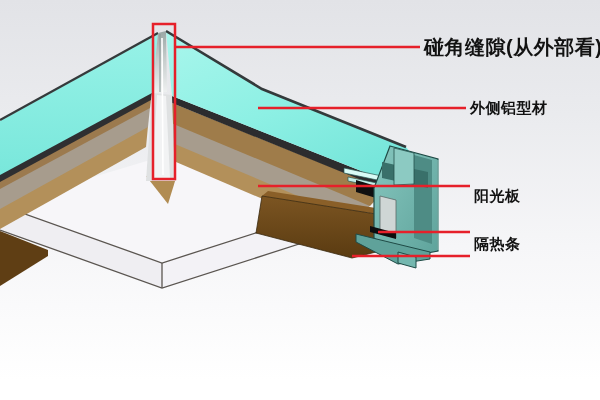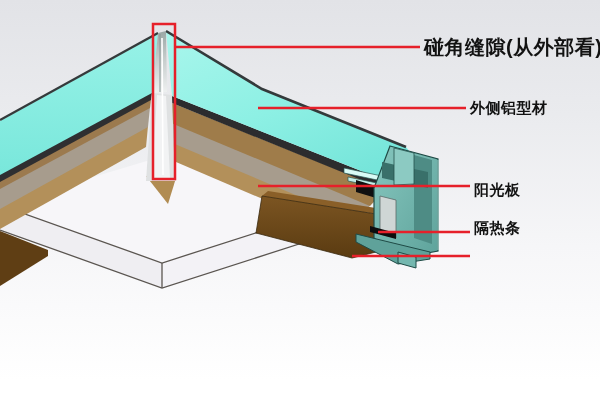--- a/index.html
+++ b/index.html
@@ -113,15 +113,15 @@
       <line x1="175" y1="47" x2="420" y2="47"></line>
       <line x1="258" y1="108" x2="466" y2="108"></line>
       <line x1="258" y1="186" x2="470" y2="186"></line>
       <line x1="378" y1="232" x2="470" y2="232"></line>
       <line x1="352" y1="256" x2="470" y2="256"></line>
     </g>
   </svg>
 
   <div class="label big" style="left:424px;top:47px">碰角缝隙(从外部看)</div>
   <div class="label" style="left:470px;top:108px">外侧铝型材</div>
-  <div class="label" style="left:474px;top:190px">阳光板</div>
-  <div class="label" style="left:474px;top:228px">隔热条</div>
+  <div class="label" style="left:474px;top:196px">阳光板</div>
+  <div class="label" style="left:474px;top:244px">隔热条</div>
 </div>
 
 </body></html>

